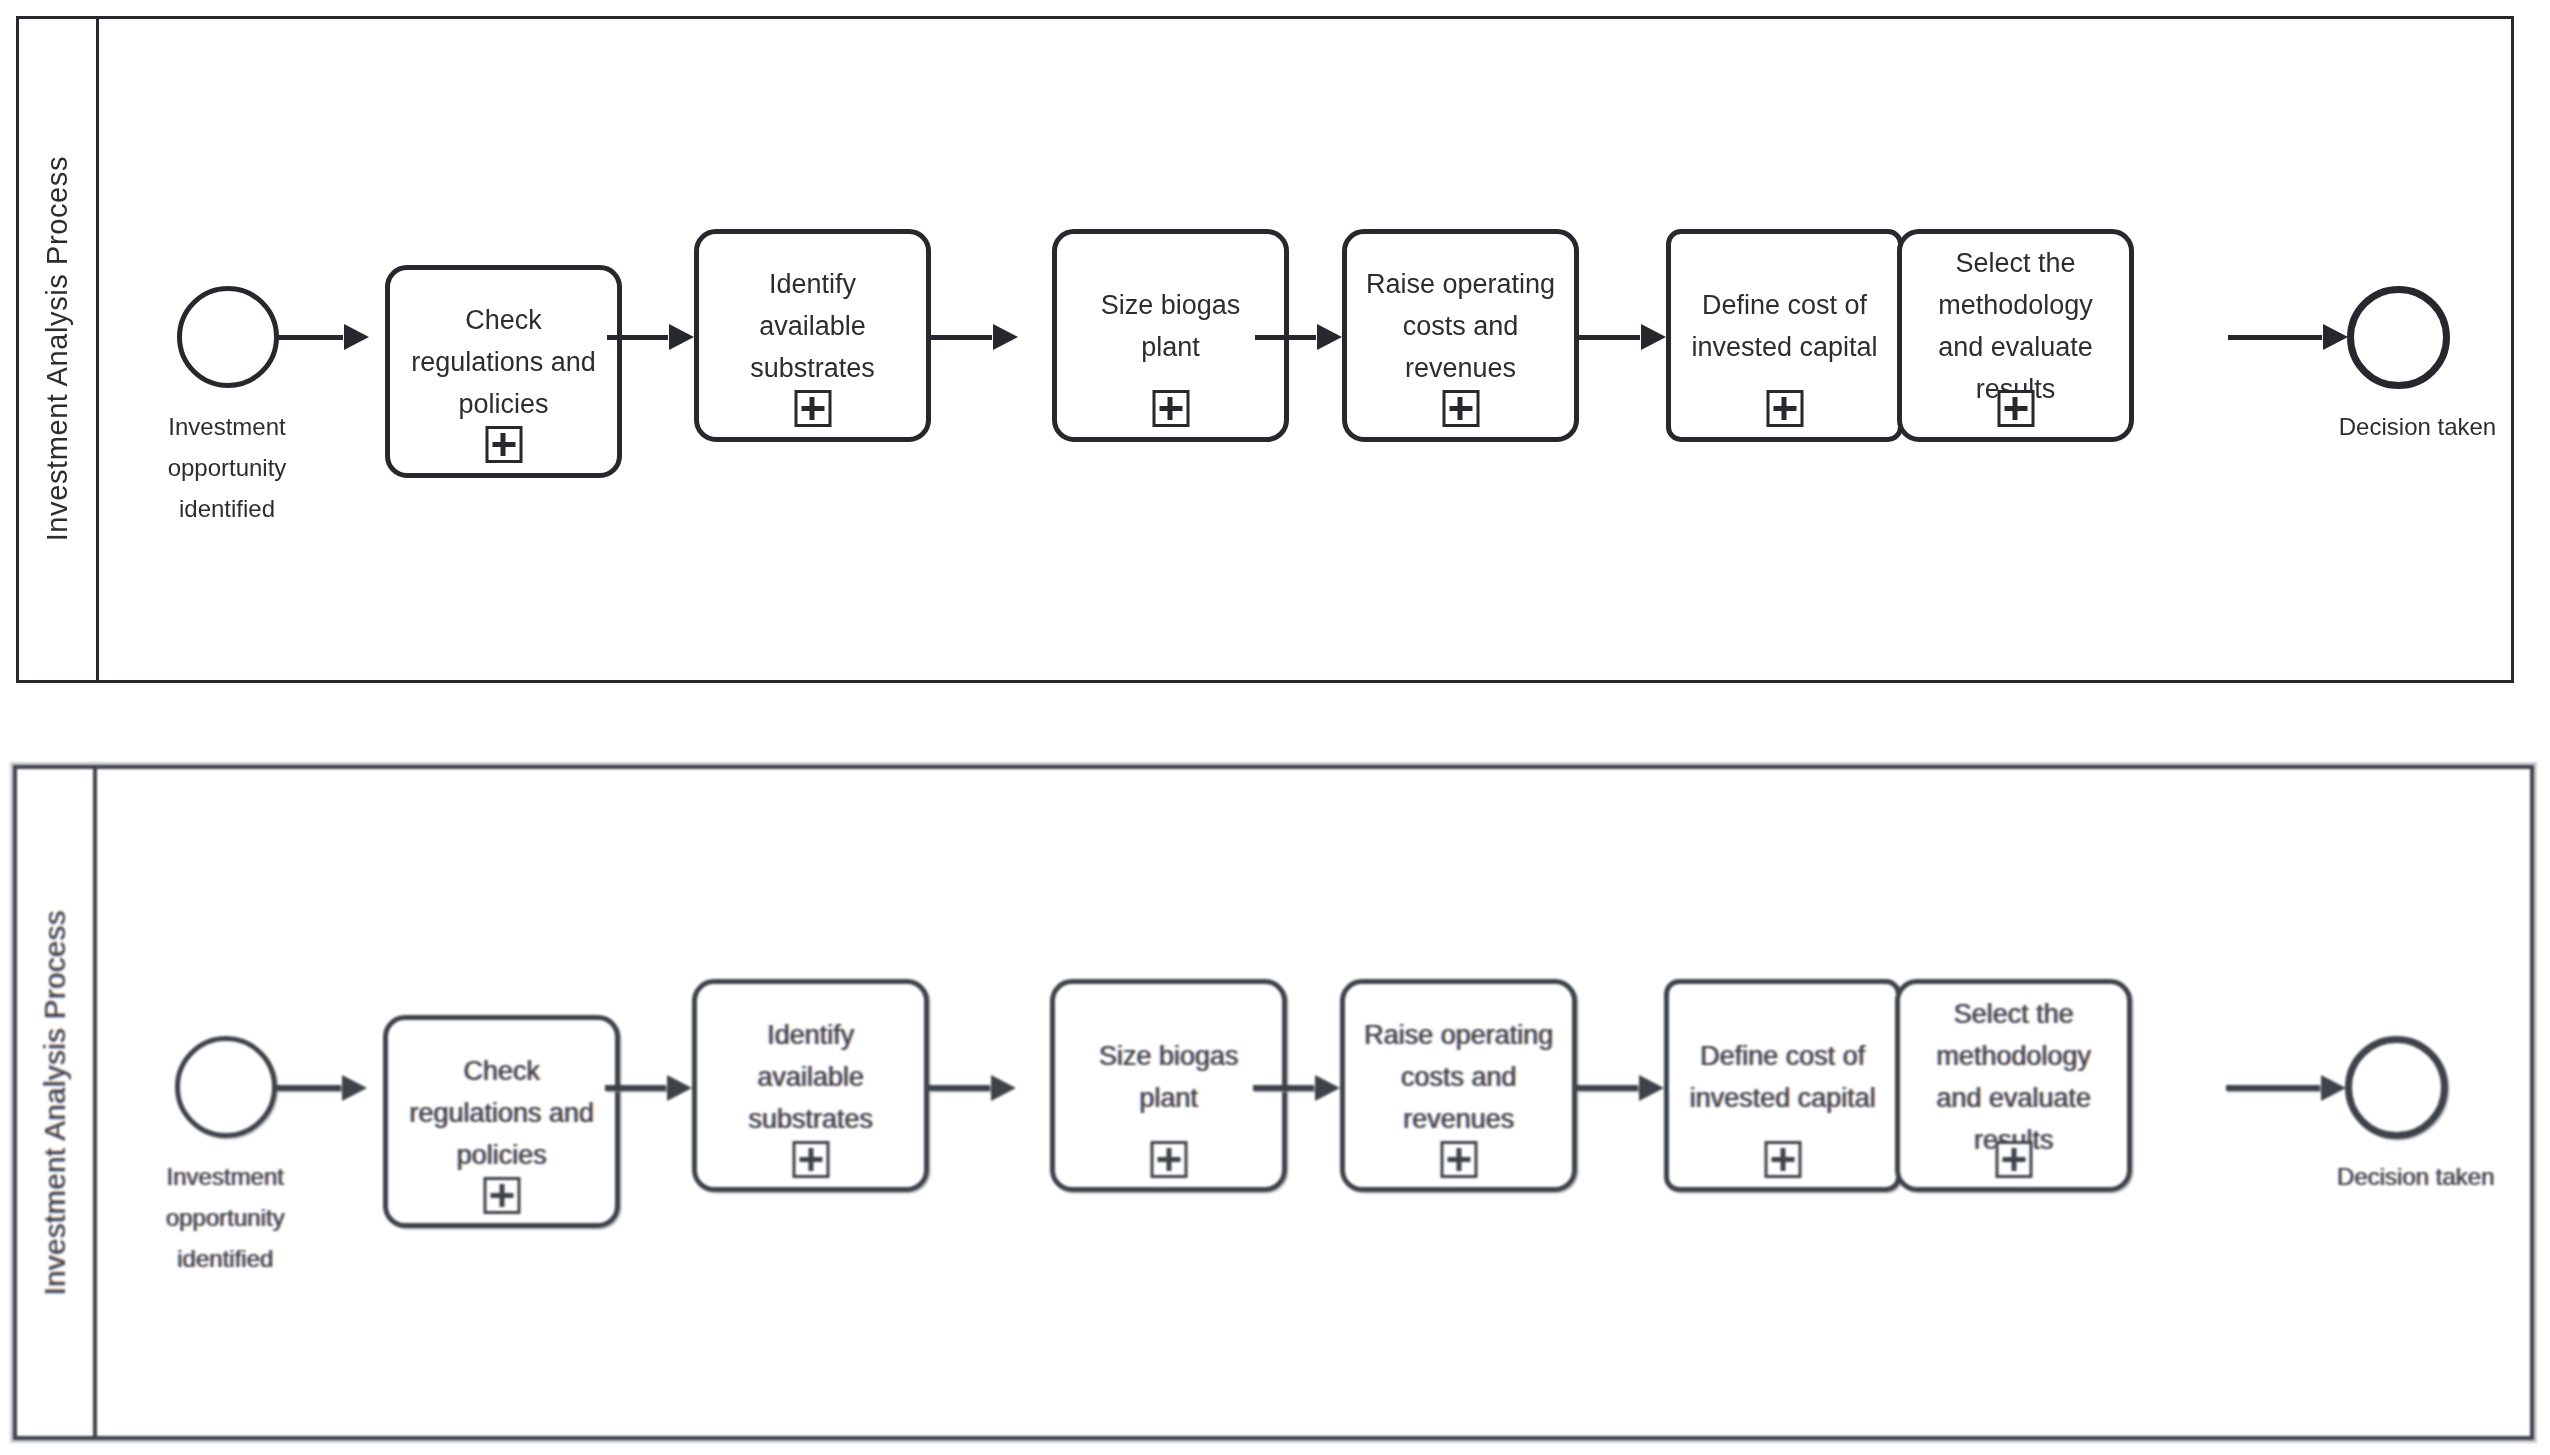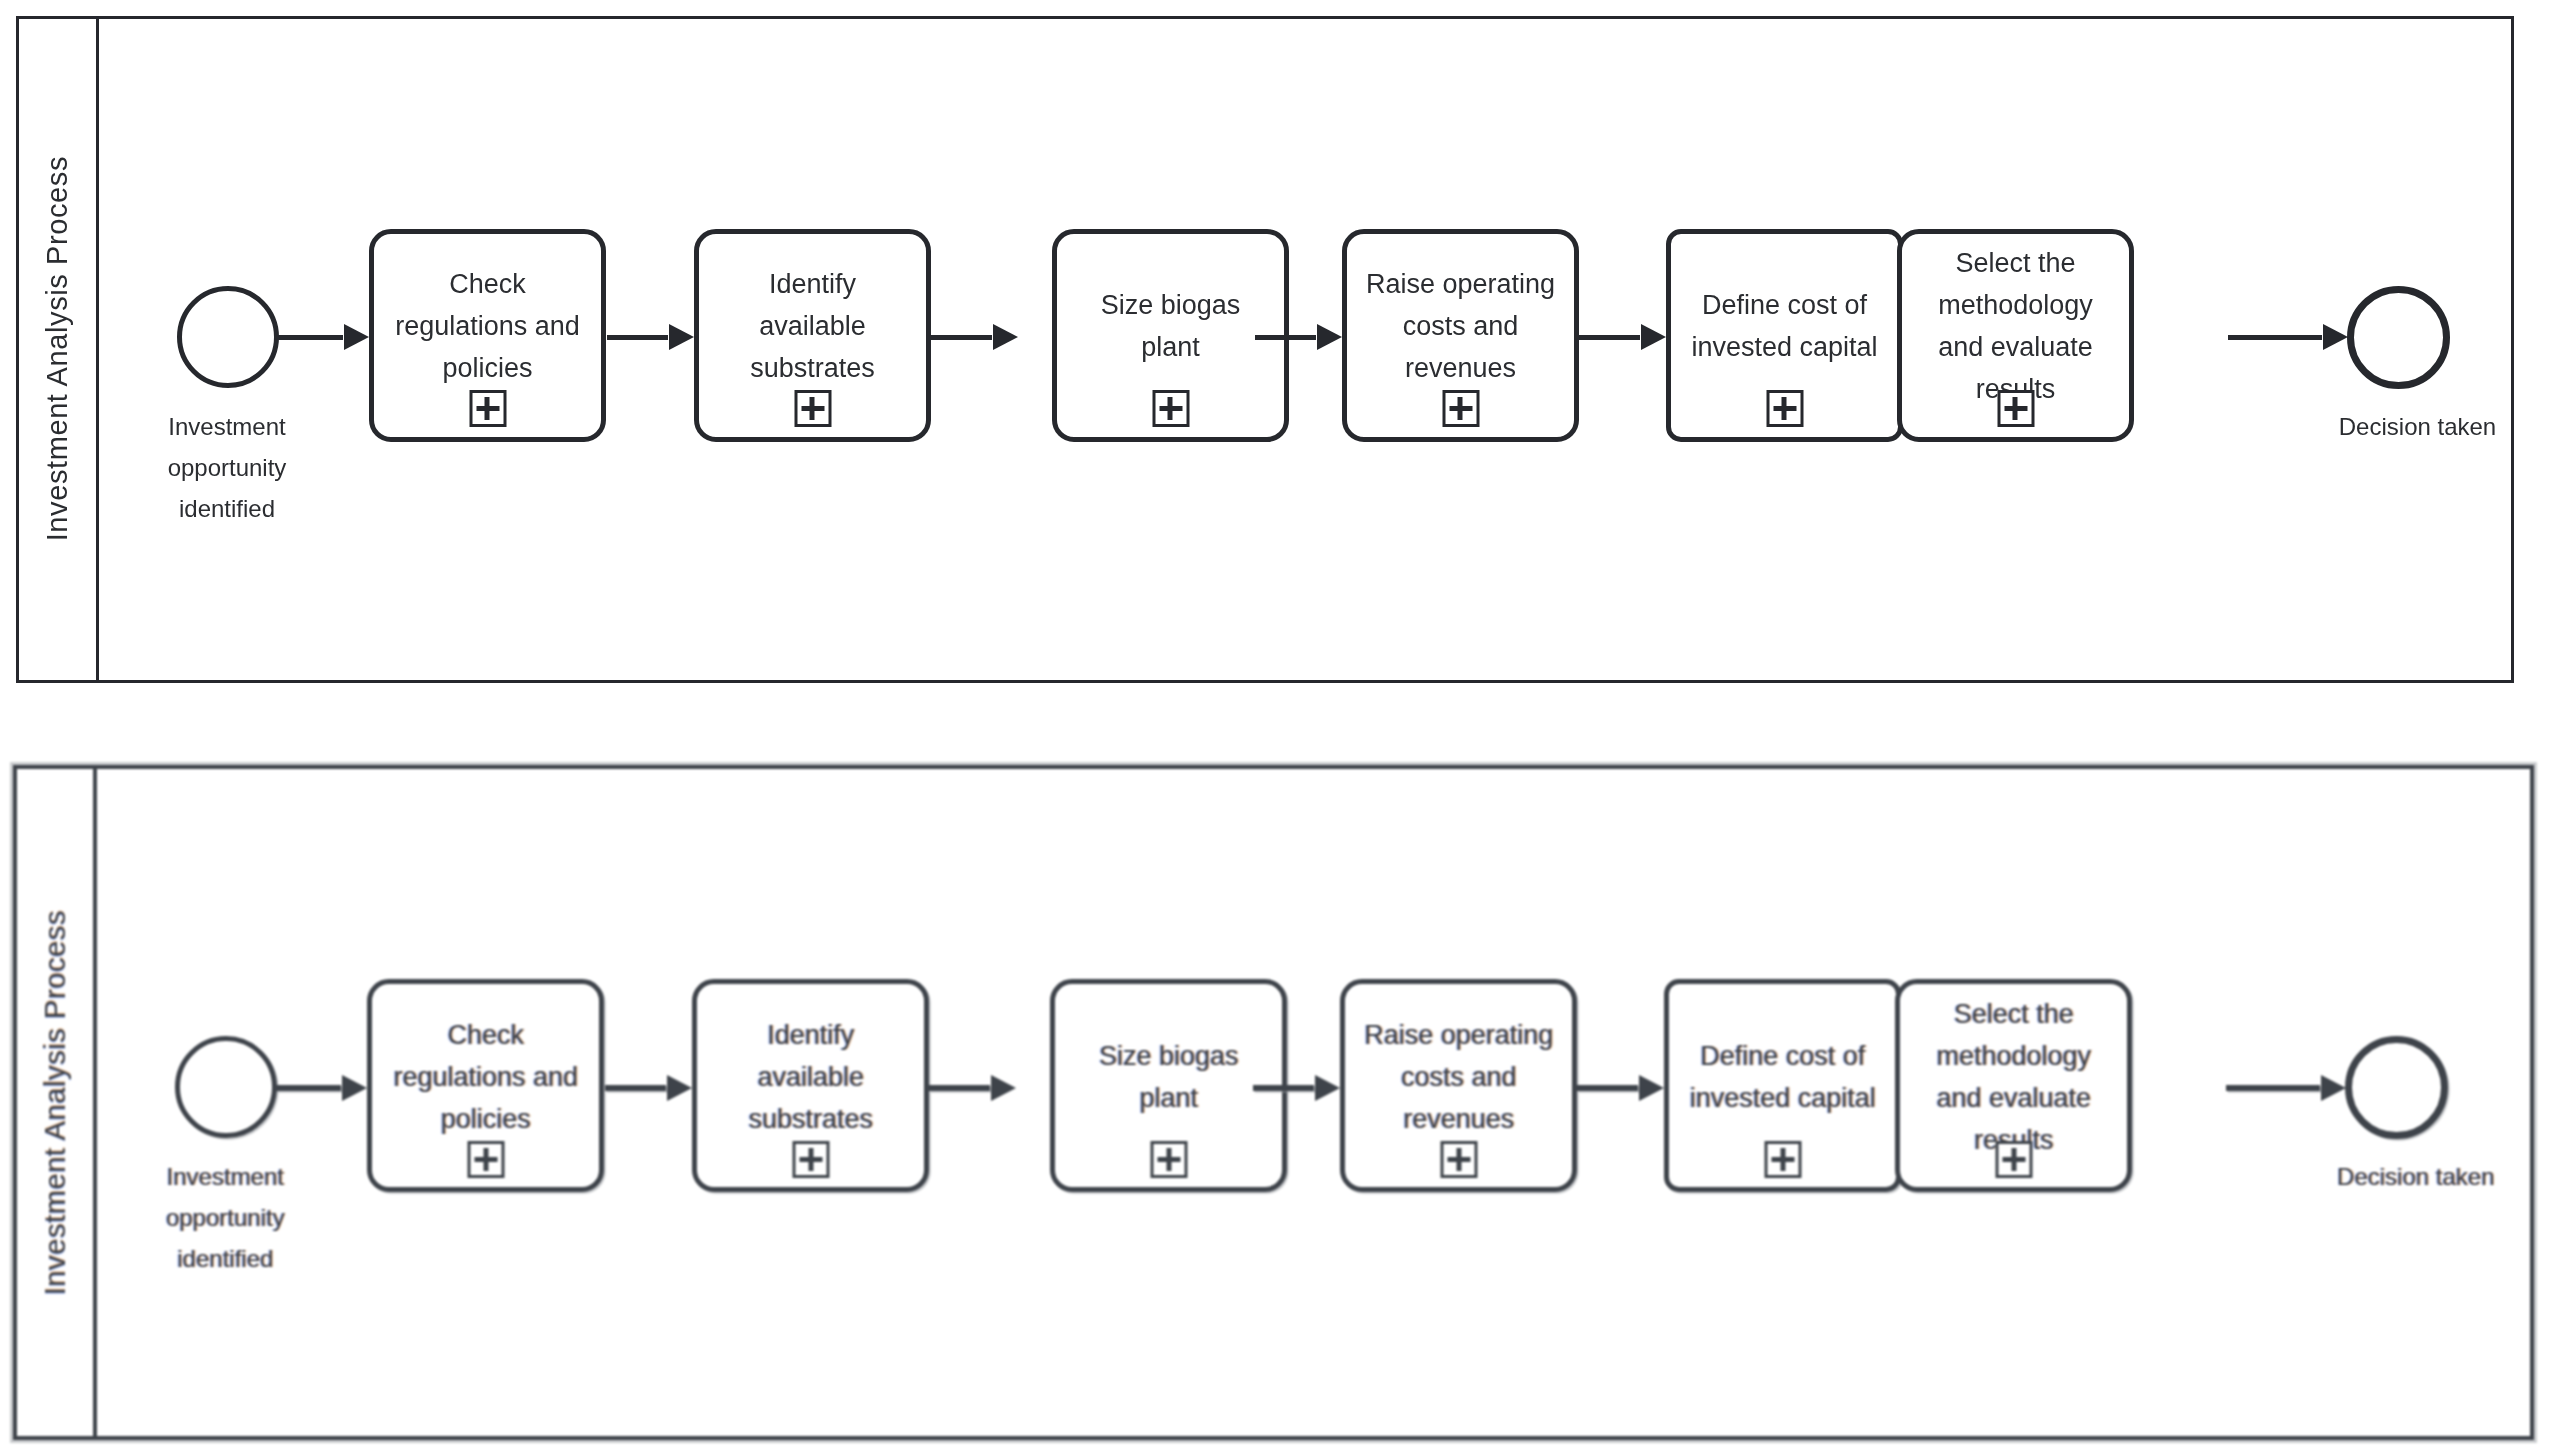--- a/index.html
+++ b/index.html
@@ -74,21 +74,21 @@
     border-top:13.3px solid transparent;border-bottom:13.3px solid transparent;
   }
   .f0{left:179px;width:65px;}
   .f1{left:508px;width:61px;}
   .f2{left:832px;width:61px;}
   .f3{left:1156px;width:61px;}
   .f4{left:1480px;width:61px;}
   .f5{left:1805px;width:61px;}
   .f6{left:2129px;width:94px;}
 
-  .t0{left:270px;} .t1{left:595px;padding-left:24px;} .t2{left:953px;}
+  .t0{left:286px;margin-top:36px;} .t1{left:595px;padding-left:24px;} .t2{left:953px;}
   .t3{left:1243px;} .t4{left:1567px;border-radius:15px;} .t5{left:1798px;}
 
   
   .pool.lofi .task-label,
   .pool.lofi .event-label,
   .pool.lofi .lane-label{
     text-shadow:1.2px 0 0 rgba(214,126,48,.5), -1.2px 0 0 rgba(86,128,235,.5);
   }
   .pool.lofi .task,
   .pool.lofi .event,

